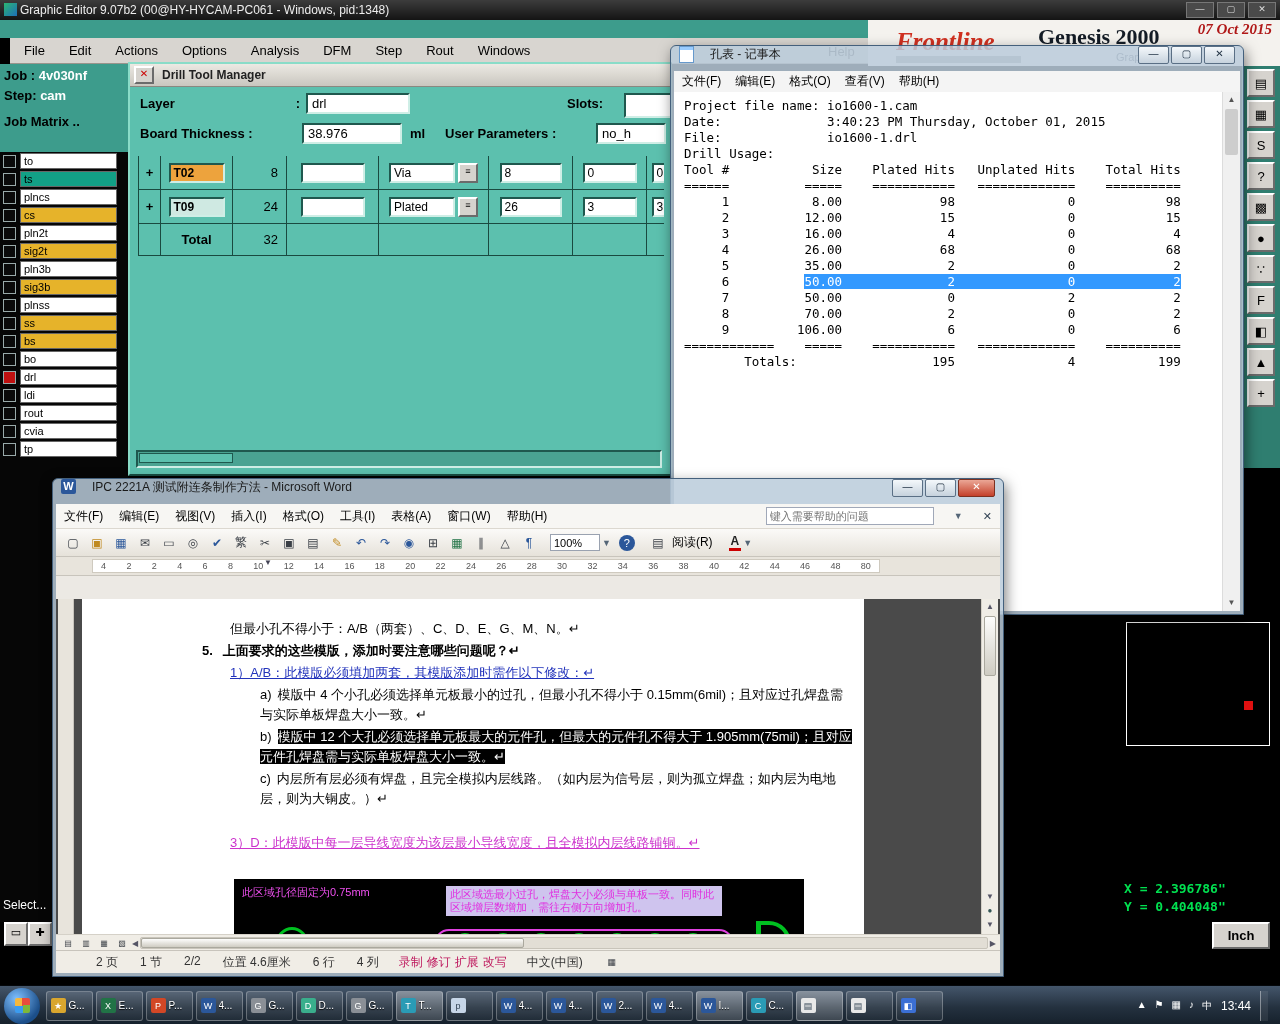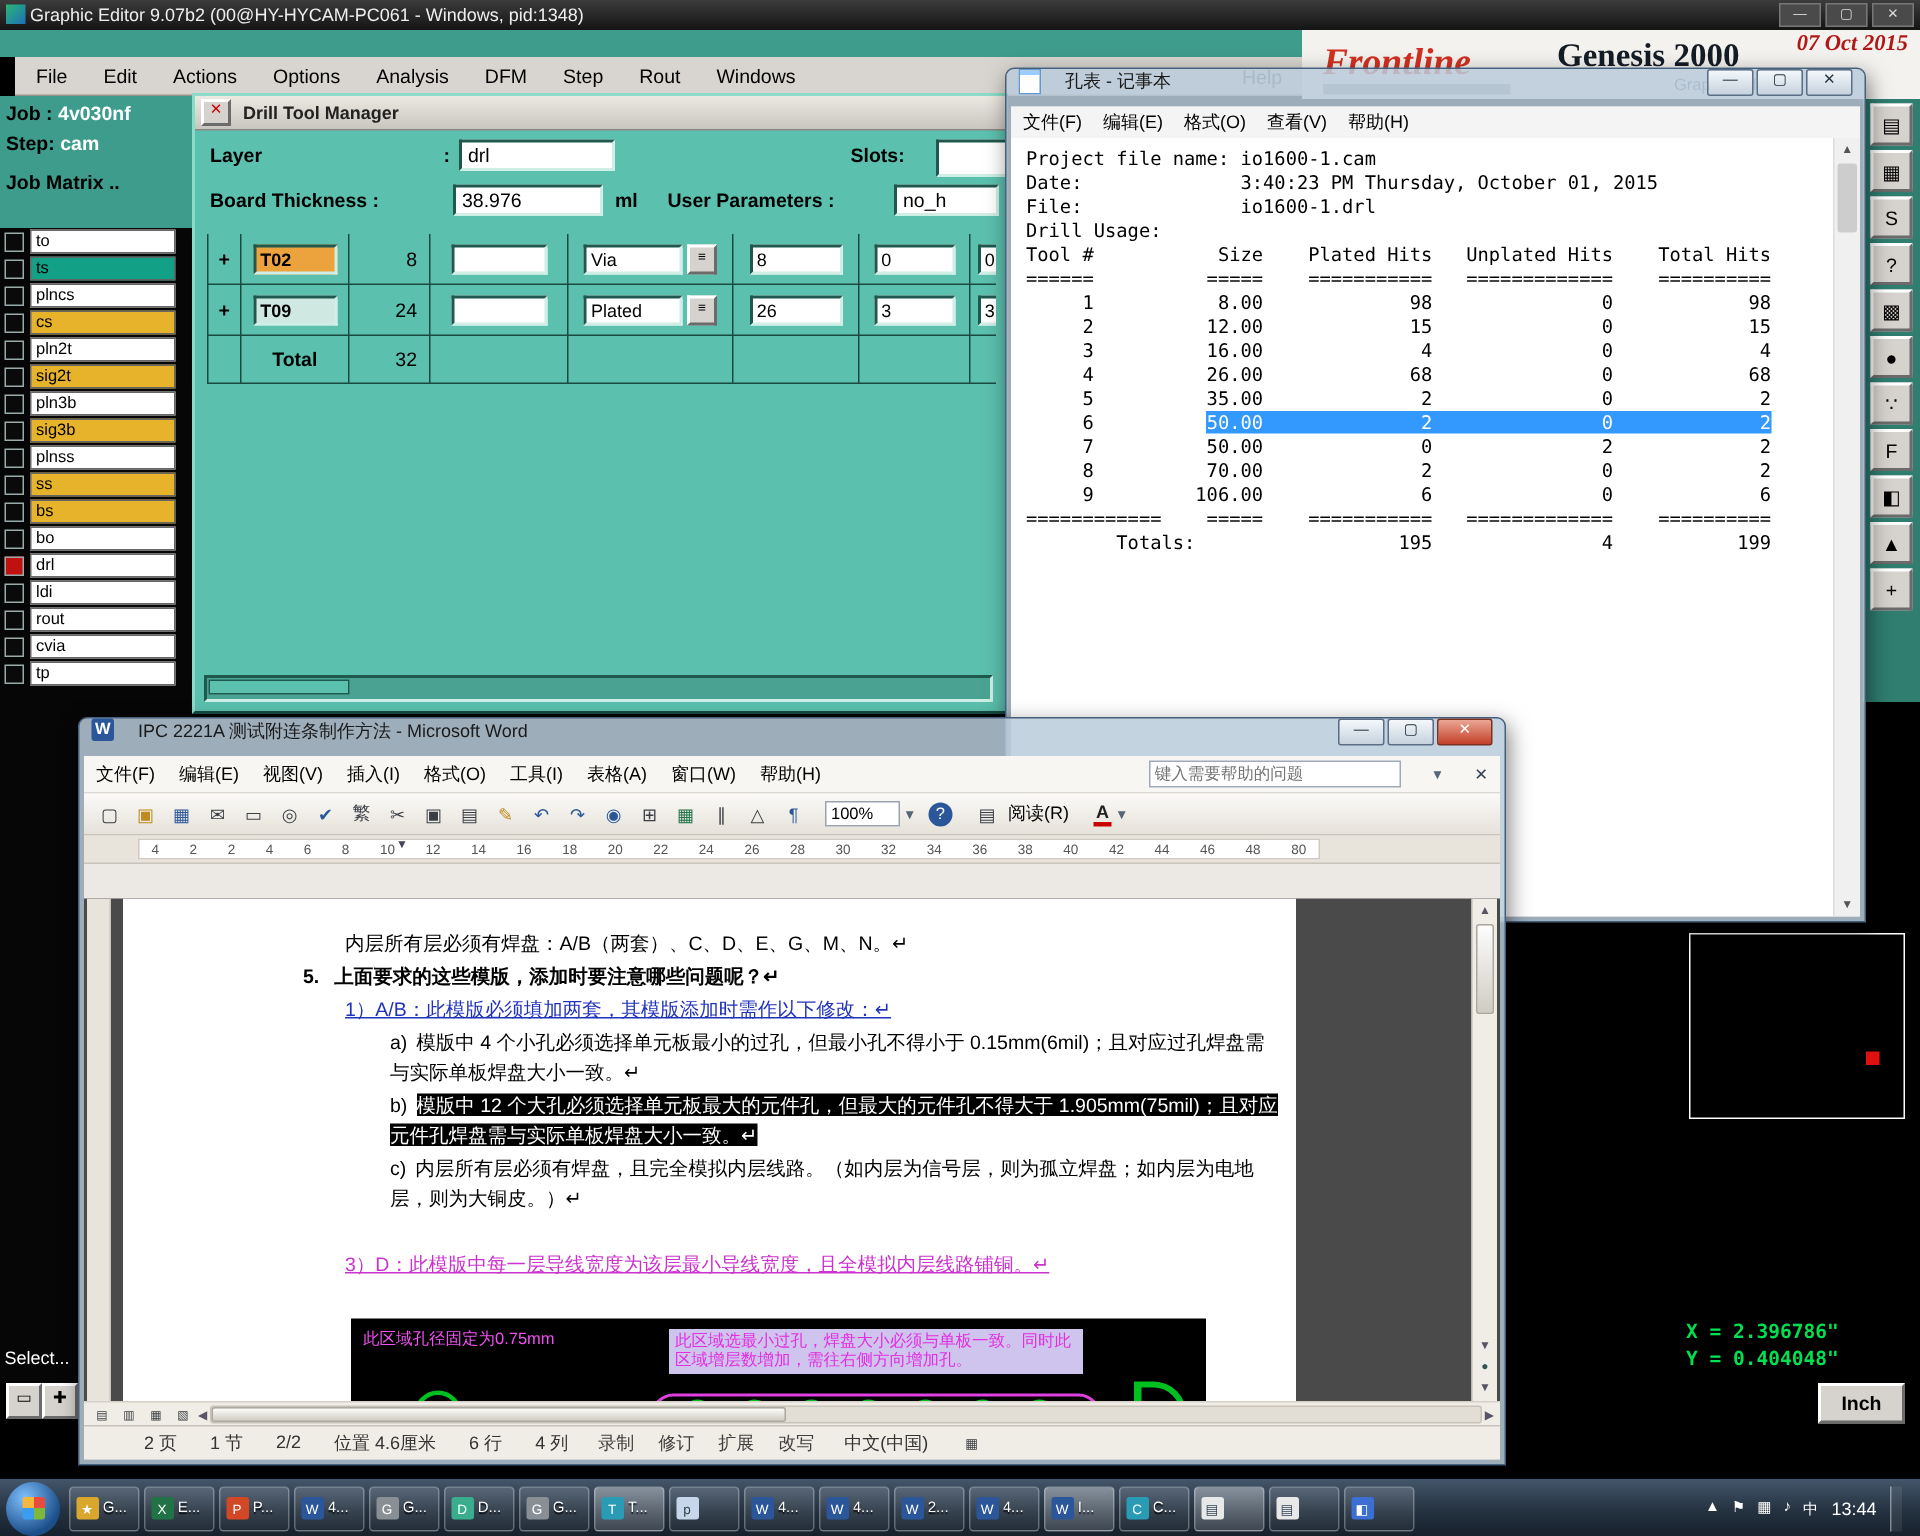--- a/index.html
+++ b/index.html
@@ -99,21 +99,21 @@
     <span class="mi">Options</span>
     <span class="mi">Analysis</span>
     <span class="mi">DFM</span>
     <span class="mi">Step</span>
     <span class="mi">Rout</span>
     <span class="mi">Windows</span>
   </div>
 <span class="abs" style="left:828px;top:44px;font-size:13px;color:#555;z-index:1">Help</span>
 
 <div class="abs" style="left:868px;top:20px;width:412px;height:46px;background:#f4f2ee">
-  <span class="abs" style="left:14px;top:8px;font-family:'Liberation Serif',serif;font-style:italic;font-weight:bold;font-size:25px;color:#d03020;border-bottom:7px solid #a3a3a3;padding-right:26px">Frontline</span>
+  <span class="abs" style="left:28px;top:8px;font-family:'Liberation Serif',serif;font-style:italic;font-weight:bold;font-size:25px;color:#d03020;border-bottom:7px solid #a3a3a3;padding-right:26px">Frontline</span>
   <span class="abs" style="left:170px;top:4px;font-family:'Liberation Serif',serif;font-weight:bold;font-size:22px;color:#141c26">Genesis 2000</span>
   <span class="abs" style="right:8px;top:1px;font-family:'Liberation Serif',serif;font-style:italic;font-weight:bold;font-size:15px;color:#b01818">07 Oct 2015</span>
   <span class="abs" style="left:248px;top:31px;font-size:11px;color:#667">Graphic Editor</span>
 </div>
 
 <div class="abs" style="left:0;top:64px;width:128px;height:88px;background:#3d9c8c;padding:4px 4px;box-sizing:border-box">
   <div style="font-weight:bold;font-size:13px;height:20px">
     <span>Job :</span>
     <span style="color:#fff">4v030nf</span>
   </div>
@@ -557,21 +557,21 @@
           <span class="rnum">80</span>
         </div>
       <span style="position:absolute;left:208px;top:1px;font-size:8px;color:#445">▼</span>
     </div>
 
     <div style="position:absolute;left:0;right:0;top:95px;bottom:38px;background:#4a4a4a;overflow:hidden">
 
       <div style="position:absolute;left:2px;top:0;bottom:0;width:15px;background:#e8e4dc;border-right:1px solid #c8c4bc"></div>
 
       <div style="position:absolute;left:26px;top:0;bottom:0;width:782px;background:#fff;overflow:hidden">
-        <div class="wline" style="left:148px;top:20px"><span>内层所有层必须有焊盘：A/B（两套）、C、D、E、G、M、N。↵</span></div>
+        <div class="wline" style="left:148px;top:20px"><span>但最小孔不得小于：A/B（两套）、C、D、E、G、M、N。↵</span></div>
         <div class="wline" style="left:120px;top:42px;font-weight:bold">
           <span>5.</span><span style="margin-left:10px">上面要求的这些模版，添加时要注意哪些问题呢？↵</span>
         </div>
         <div class="wline" style="left:148px;top:64px;color:#2233bb;text-decoration:underline">1）A/B：此模版必须填加两套，其模版添加时需作以下修改：↵</div>
         <div class="wpara" style="left:178px;top:86px;width:596px">
           <span>a)</span><span style="margin-left:6px">模版中 4 个小孔必须选择单元板最小的过孔，但最小孔不得小于 0.15mm(6mil)；且对应过孔焊盘需与实际单板焊盘大小一致。↵</span>
         </div>
         <div class="wpara" style="left:178px;top:128px;width:596px">
           <span>b)</span><span class="docsel" style="margin-left:6px">模版中 12 个大孔必须选择单元板最大的元件孔，但最大的元件孔不得大于 1.905mm(75mil)；且对应元件孔焊盘需与实际单板焊盘大小一致。↵</span>
         </div>
@@ -621,21 +621,21 @@
     <div style="position:absolute;left:0;right:0;bottom:0;height:22px;background:#f0ede6;border-top:1px solid #c8c4bc;display:flex;align-items:center;gap:20px;padding:0 40px;font-size:12px;color:#333">
       <span style="display:flex;gap:22px">
 
       <span>2 页</span>
           <span>1 节</span>
           <span>2/2</span>
           <span>位置 4.6厘米</span>
           <span>6 行</span>
           <span>4 列</span>
         </span>
-      <span style="display:flex;gap:16px;color:#404040">
+      <span style="display:flex;gap:4px;color:#be185d">
 
       <span>录制</span>
           <span>修订</span>
           <span>扩展</span>
           <span>改写</span>
         </span>
       <span>中文(中国)</span>
       <span class="wt" style="width:16px;height:14px;font-size:9px">▦</span>
     </div>
   </div>

